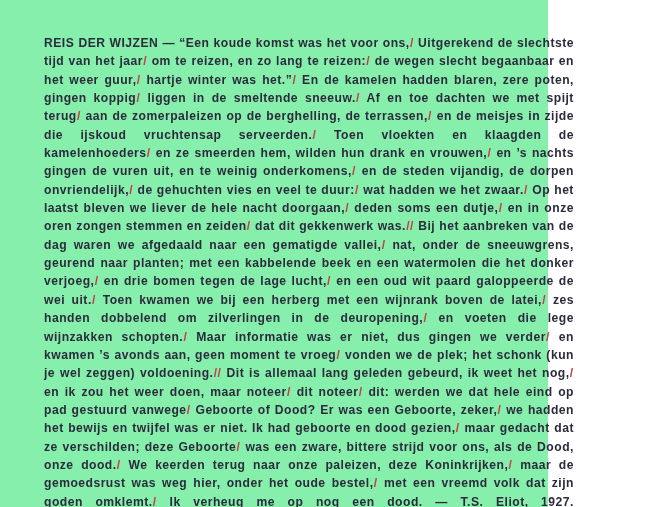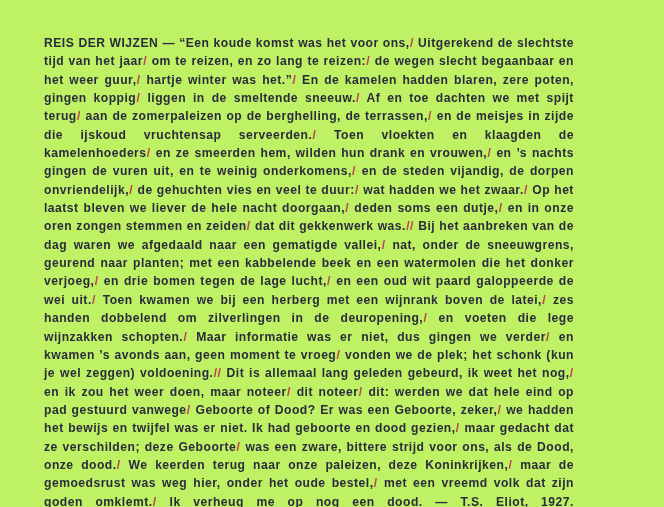--- a/index.html
+++ b/index.html
@@ -9,23 +9,23 @@
     background: #ffffff;
   }
   body {
     width: 664px;
     height: 507px;
     overflow: hidden;
     font-family: "Liberation Sans Narrow", "Liberation Sans", "DejaVu Sans", sans-serif;
   }
   #poem-page {
     position: relative;
-    width: 664px;
+    width: 548px;
     height: 507px;
-    background: #bef264;
+    background: #86efac;
     box-sizing: border-box;
   }
   #poem-block {
     position: absolute;
     left: 44px;
     top: 34px;
     width: 576px;
     text-align: justify;
     text-justify: inter-word;
     color: #2b2b3c;

